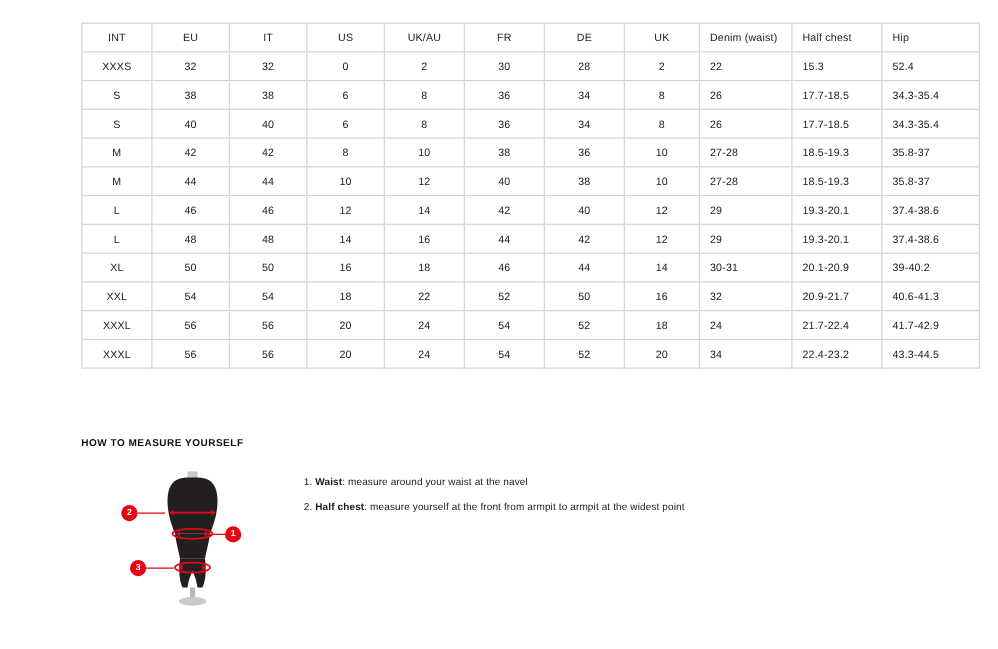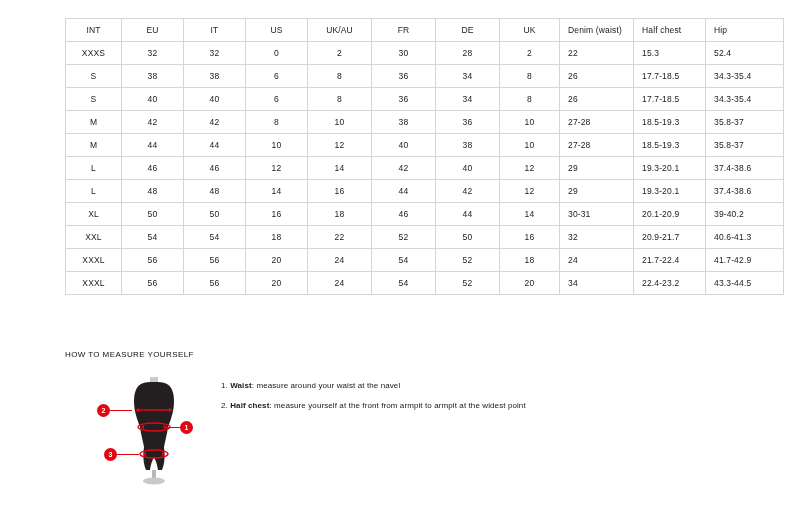--- a/index.html
+++ b/index.html
@@ -68,37 +68,38 @@
 
   
   .measure-section {
     position: absolute;
     left: 65px;
     top: 350px;
     width: 668px;
   }
   .measure-title {
     font-size: 8px;
-    font-weight: normal;
+    font-weight: bold;
     letter-spacing: 0.4px;
     color: #111;
     margin-bottom: 10px;
   }
   .measure-body {
     display: flex;
     align-items: flex-start;
   }
   .figure-box {
     position: relative;
     width: 130px;
     height: 125px;
     margin-left: 26px;
     flex: none;
   }
   .steps {
+    margin-left: 22px;
     padding-top: 12px;
   }
   .step {
     font-size: 8px;
     color: #1a1a1a;
     margin-bottom: 11px;
     letter-spacing: 0.1px;
   }
   .step b { font-weight: bold; }
 

